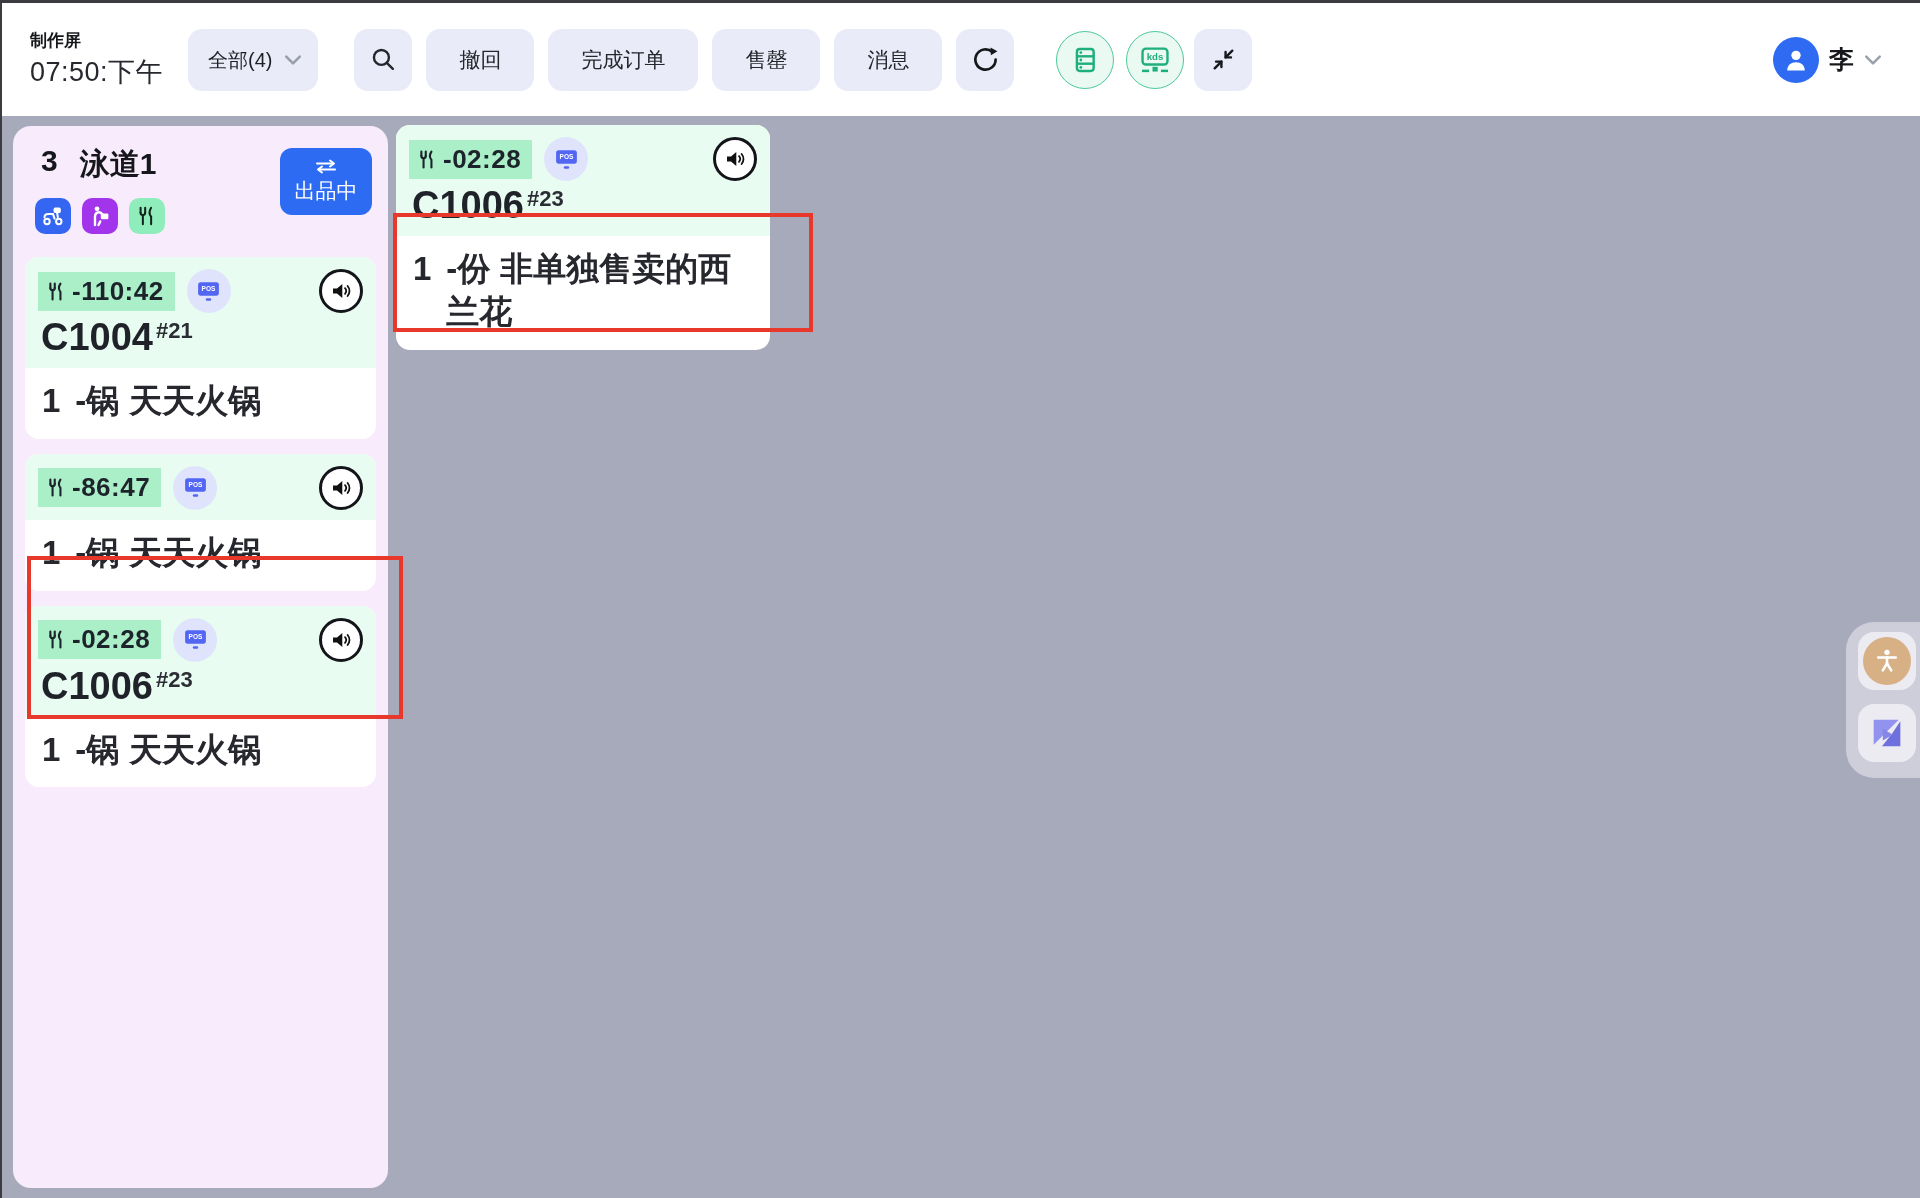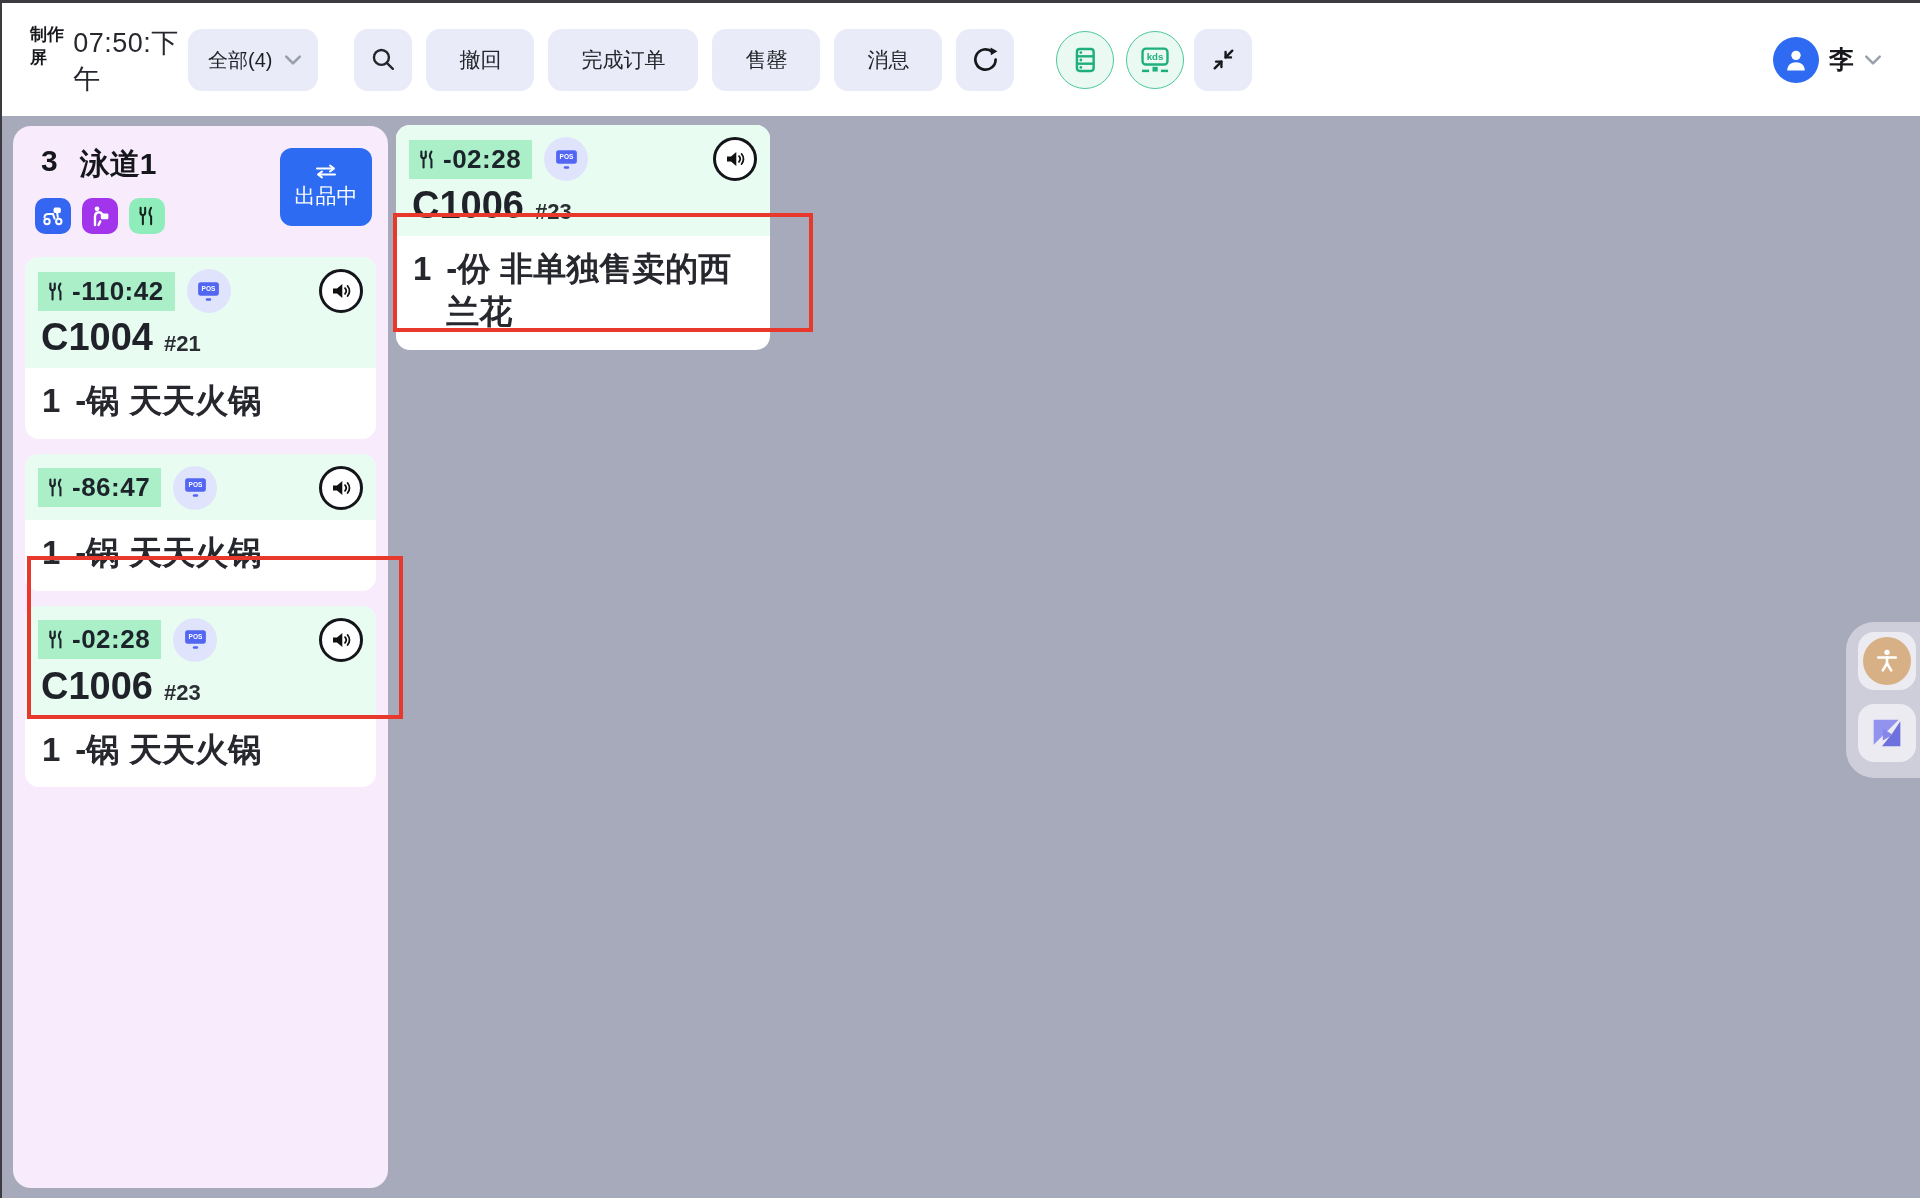--- a/index.html
+++ b/index.html
@@ -12,21 +12,21 @@
   }
   .edge-top  { position:absolute; top:0; left:0; right:0; height:3px; background:#3b3b40; z-index:95; }
   .edge-left { position:absolute; top:0; left:0; bottom:0; width:2px; background:#3b3b40; z-index:95; }
 
   
   .header {
     position:absolute; top:3px; left:2px; right:0; height:113px;
     background:#ffffff; display:flex; align-items:center;
     padding:0 38px 0 28px; z-index:10;
   }
-  .title-block { display:flex; flex-direction:row; justify-content:center; width:156px; }
+  .title-block { display:flex; flex-direction:column; justify-content:center; width:156px; }
   .app-title { font-size:17px; font-weight:bold; color:#17181c; }
   .app-time  { font-size:27px; font-weight:500; color:#26282e; margin-top:2px; letter-spacing:0.5px; }
 
   .hbtn {
     height:62px; border:none; border-radius:14px; background:#e9ecf8;
     display:inline-flex; align-items:center; justify-content:center;
     font-size:21px; color:#23262b; font-family:inherit; cursor:pointer;
     margin-left:14px; padding:0 33px; white-space:nowrap;
   }
   .hbtn.square { width:58px; padding:0; }
@@ -54,41 +54,41 @@
     background:#f8ecfc; border-radius:18px; padding:12px; z-index:5;
   }
   .lane-header { position:relative; height:98px; }
   .lane-title { display:flex; gap:22px; font-size:30px; font-weight:800; color:#15171c; margin:6px 0 0 16px; }
   .lane-icons { display:flex; gap:11px; margin:13px 0 0 10px; }
   .lane-icon { width:36px; height:36px; border-radius:10px; display:flex; align-items:center; justify-content:center; }
   .lane-icon.delivery { background:#3566f2; }
   .lane-icon.waiter   { background:#a234ec; }
   .lane-icon.dinein   { background:#8fedbb; }
   .status-btn {
-    position:absolute; top:4px; right:4px; width:92px; height:78px;
+    position:absolute; top:4px; right:4px; width:92px; height:67px;
     border:none; border-radius:12px; background:#2e6bf3; color:#fff;
     display:flex; flex-direction:column; align-items:center; justify-content:center;
     gap:3px; font-size:21px; font-family:inherit; cursor:pointer;
   }
 
   
   .order-card { background:#fff; border-radius:14px; margin-top:15px; overflow:hidden; }
   .card-head { background:#e9fcf1; padding:12px 13px 10px 13px; }
   .head-row { display:flex; align-items:center; }
   .timer-badge {
     display:inline-flex; align-items:center; gap:5px;
     background:#aaefc8; border-radius:0; padding:4px 11px 4px 8px;
     font-size:26px; font-weight:800; color:#1d232b; letter-spacing:0.5px;
   }
   .pos-chip { width:44px; height:44px; border-radius:50%; background:#dfe4fc;
               display:flex; align-items:center; justify-content:center; margin-left:12px; }
   .speaker-btn { width:44px; height:44px; border-radius:50%; border:3px solid #14151a;
                  background:#fff; display:flex; align-items:center; justify-content:center;
                  margin-left:auto; cursor:pointer; }
-  .order-line { display:flex; align-items:flex-end; margin-top:5px; padding-left:3px;gap:8px; }
+  .order-line { display:flex; align-items:flex-start; margin-top:5px; padding-left:3px; }
   .order-code { font-size:38px; font-weight:800; color:#1f2228; line-height:1.05; }
   .order-seq  { font-size:22px; font-weight:bold; color:#2a2d33; margin-left:3px; margin-bottom:1px; }
   .item-row { display:flex; align-items:flex-start; padding:12px 14px 16px 17px;
               font-size:33px; font-weight:800; color:#26282e; line-height:1.3; }
   .item-qty { margin-right:15px; }
   .item-text { flex:1; }
   .item-unit { margin-right:10px; }
 
   .main-card { position:absolute; left:396px; top:125px; width:374px; z-index:6; margin-top:0; }
 

